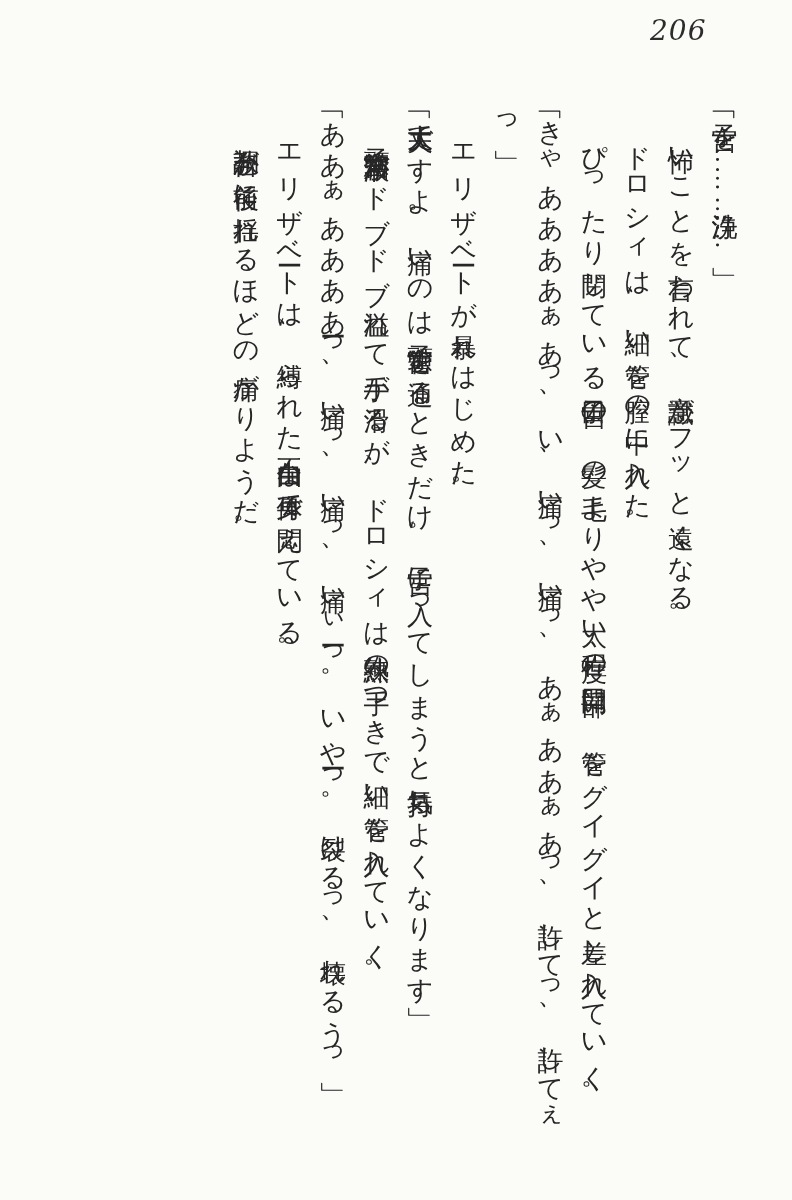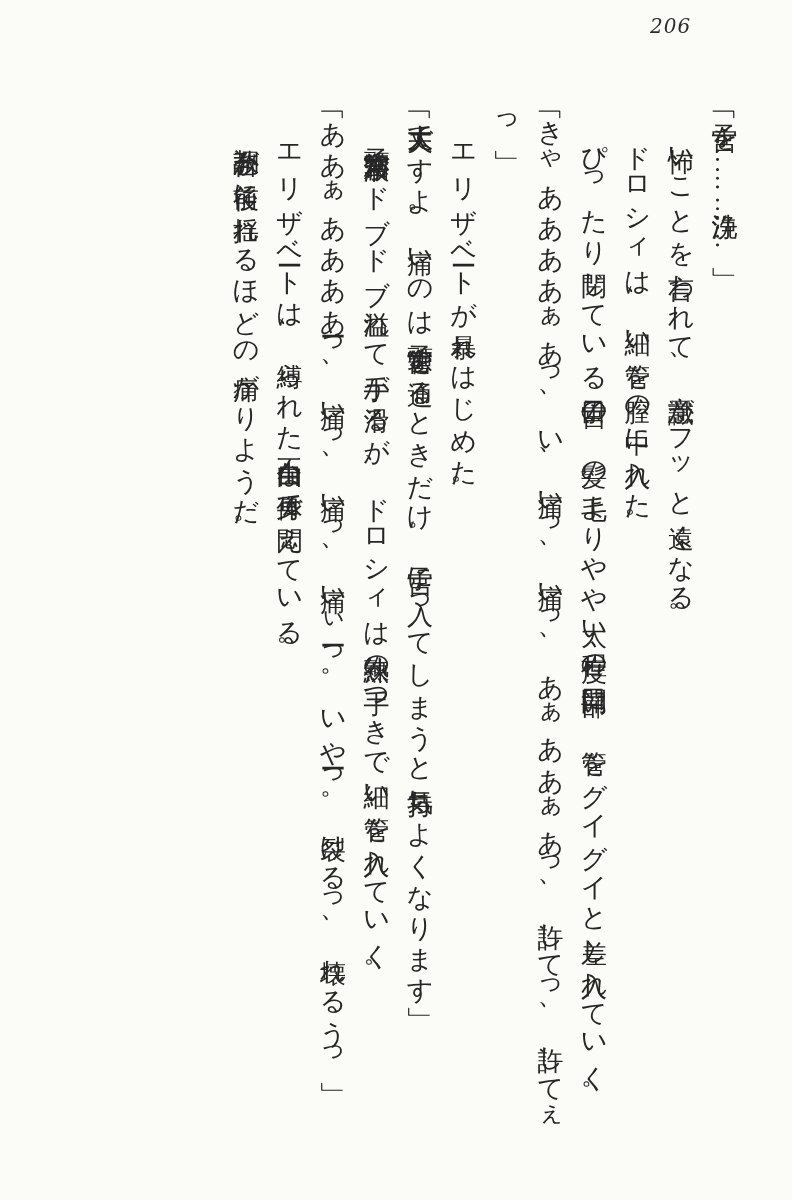--- a/index.html
+++ b/index.html
@@ -17,21 +17,21 @@
     width: 792px;
     height: 1200px;
     background: #fbfbf8;
     font-family: "Liberation Serif", "DejaVu Serif", serif;
     color: #262626;
   }
   .page-number {
     position: absolute;
     top: 14px;
     left: 650px;
-    font-size: 20px;
+    font-size: 28px;
     font-style: italic;
     font-family: "DejaVu Serif", "Liberation Serif", serif;
     color: #2c2c2c;
     letter-spacing: 1px;
   }
   .text-block {
     position: absolute;
     top: 102px;
     right: 46px;
     height: 1052px;

